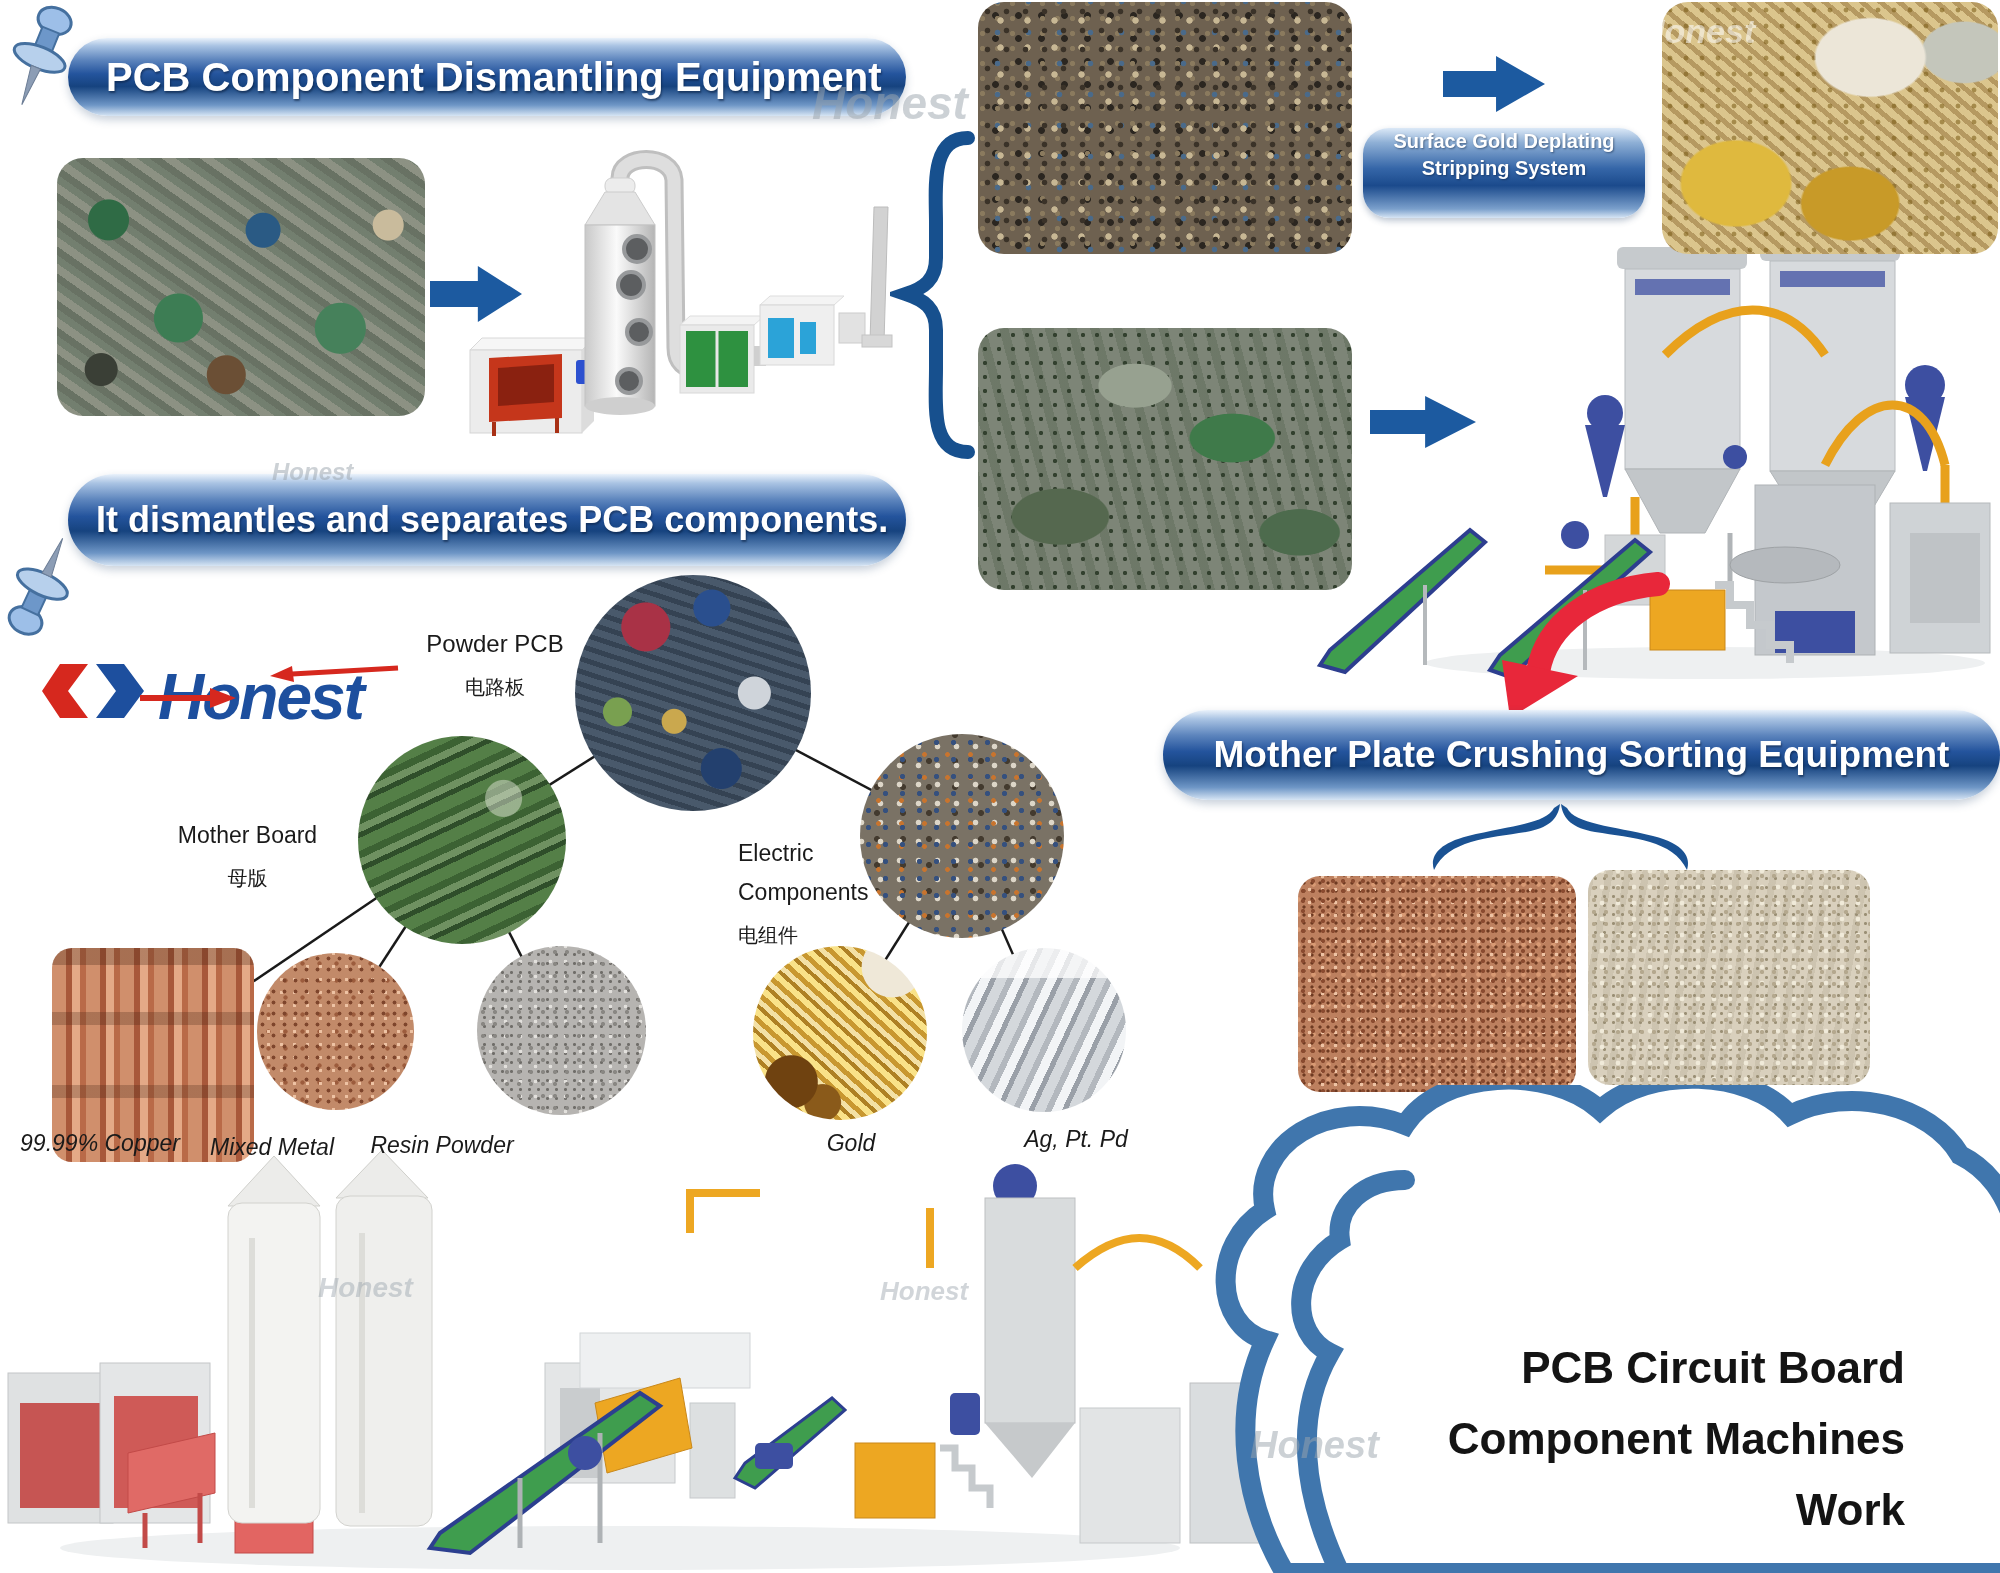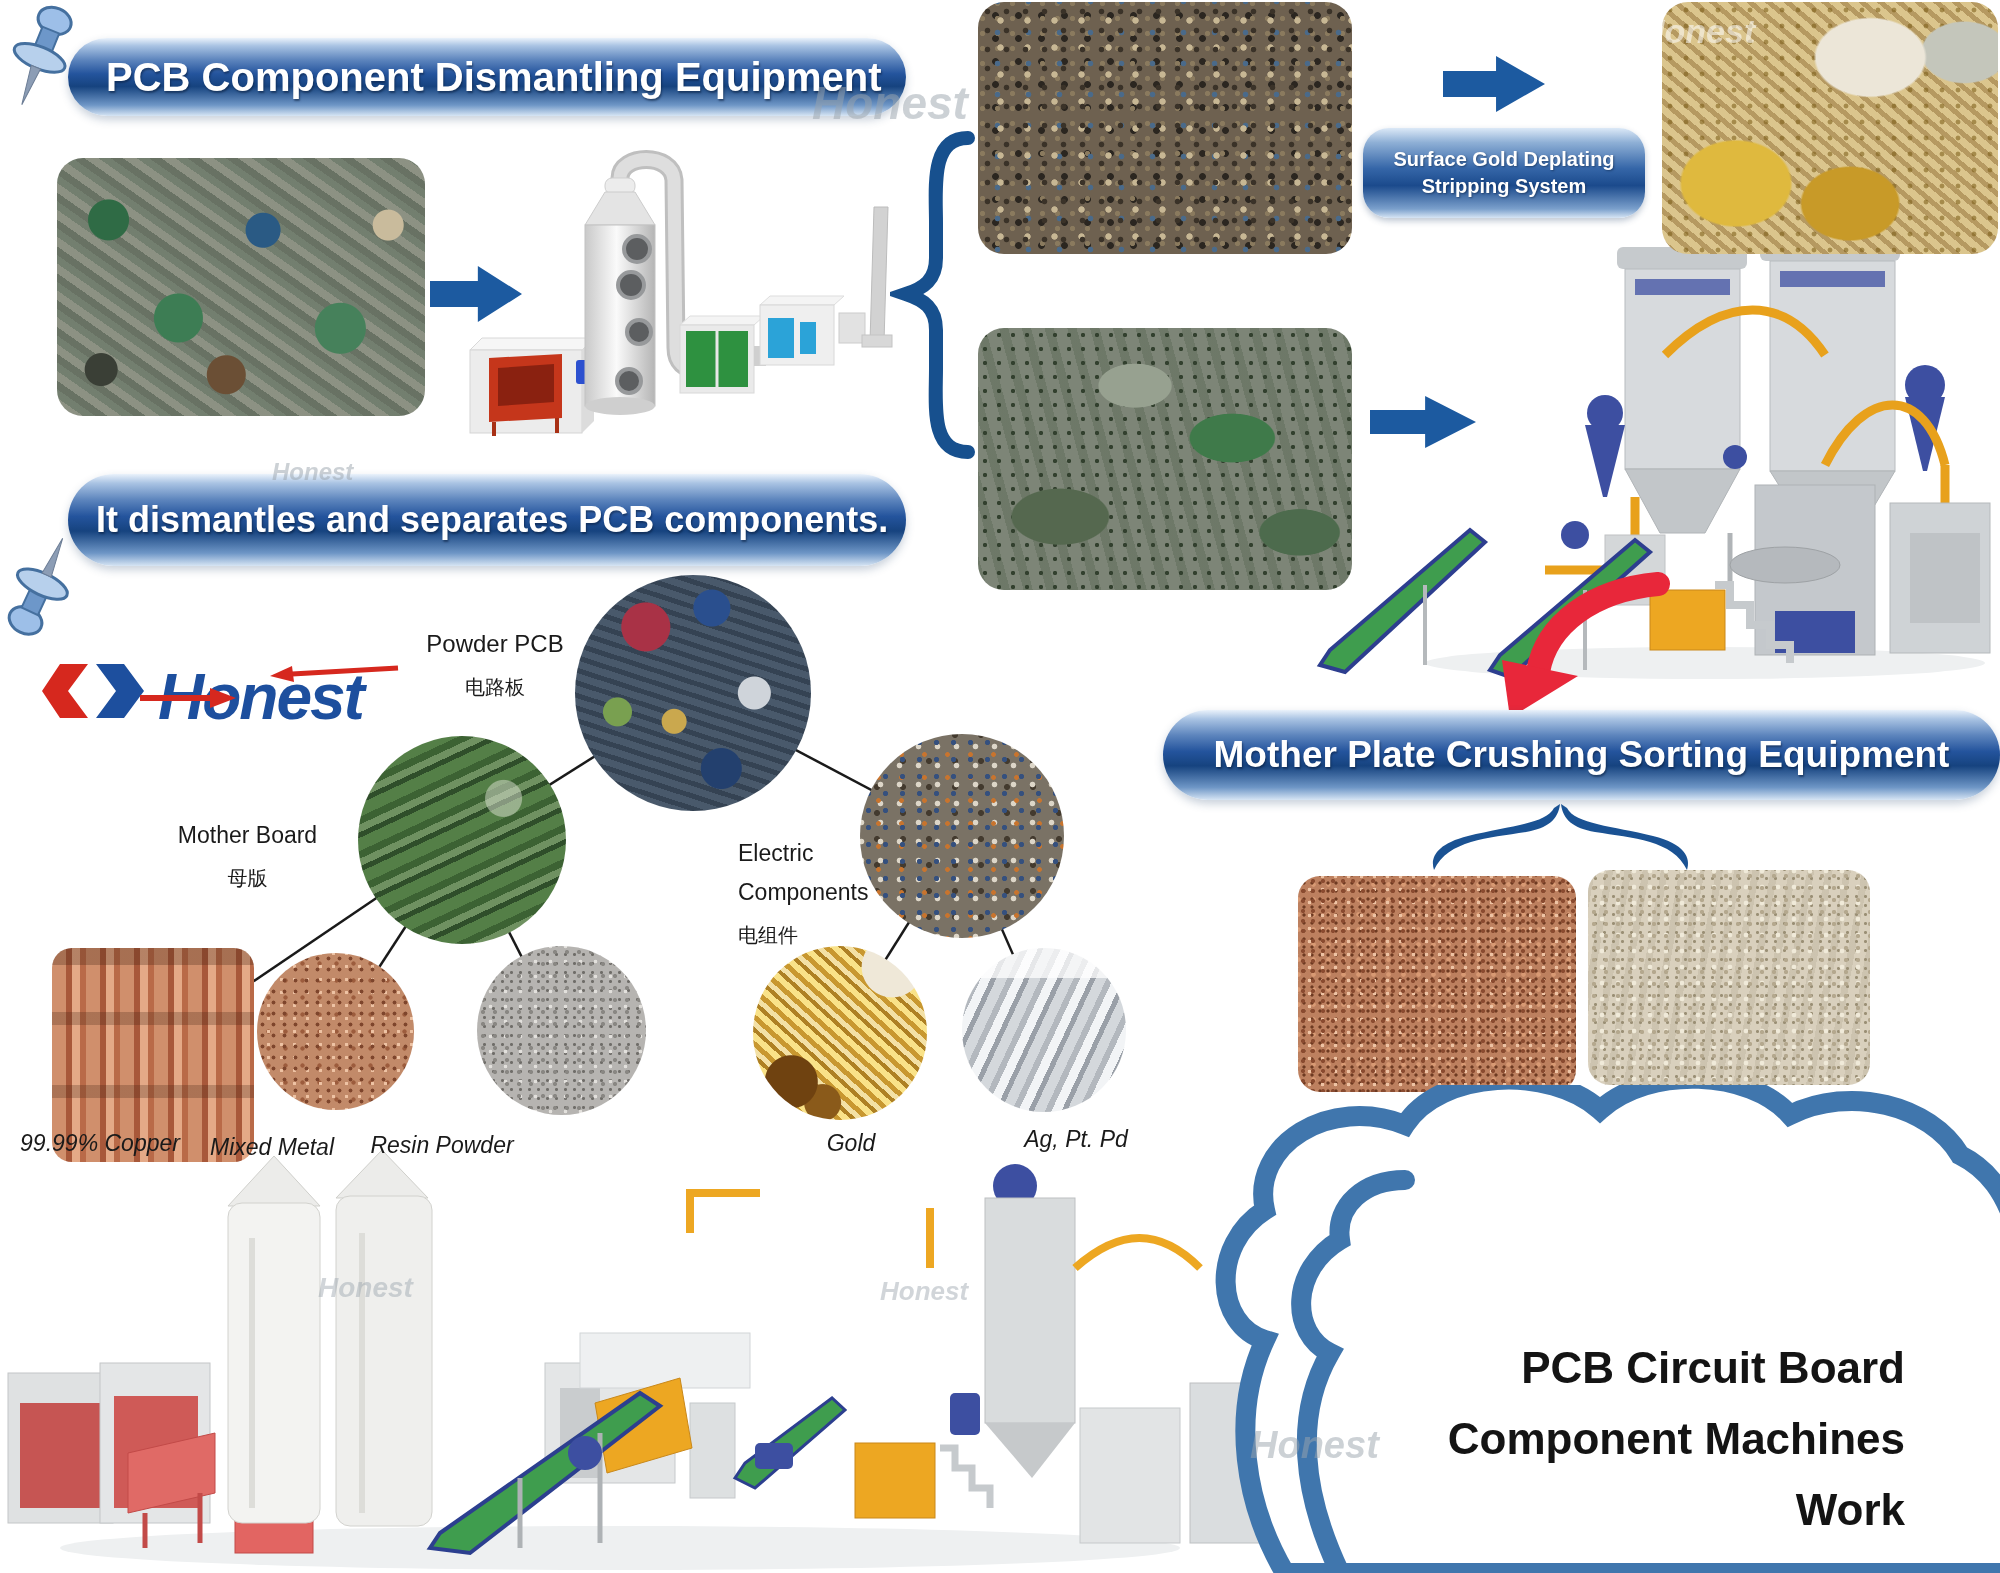--- a/index.html
+++ b/index.html
@@ -8,21 +8,21 @@
   .abs{position:absolute;}
   
   .pill{position:absolute;border-radius:46px;color:#fff;font-weight:bold;
         display:flex;align-items:center;z-index:3;
         background:linear-gradient(180deg,#eaf2fb 0%,#a9c3e3 10%,#5d85bd 28%,#24549d 46%,#16437f 62%,#6e96c6 86%,#d7e5f4 100%);
         box-shadow:0 4px 8px rgba(40,70,110,.25);
         text-shadow:1px 2px 2px rgba(10,30,60,.55);text-align:right;}
   .pill-left{justify-content:flex-start;}
   .pill-center{justify-content:center;}
   .goldbox{position:absolute;border-radius:26px;color:#fff;font-weight:bold;z-index:3;
-        display:flex;flex-direction:column;align-items:center;justify-content:center;
+        display:flex;flex-direction:column;align-items:center;
         background:linear-gradient(180deg,#dce9f7 0%,#8fb0d6 16%,#3566a8 45%,#1b4a8c 64%,#7ba0cc 90%,#d7e5f4 100%);
         box-shadow:0 3px 6px rgba(40,70,110,.3);text-shadow:1px 1px 2px rgba(10,30,60,.5);
         font-size:20px;line-height:27px;text-align:center;}
   
   .photo{position:absolute;border-radius:26px;overflow:hidden;z-index:2;}
   .circle{position:absolute;border-radius:50%;overflow:hidden;z-index:2;}
   
   .lbl{position:absolute;color:#1a1a1a;z-index:3;text-align:center;}
   .lbl .en{font-size:23px;}
   .lbl .cn{font-size:20px;margin-top:16px;}

